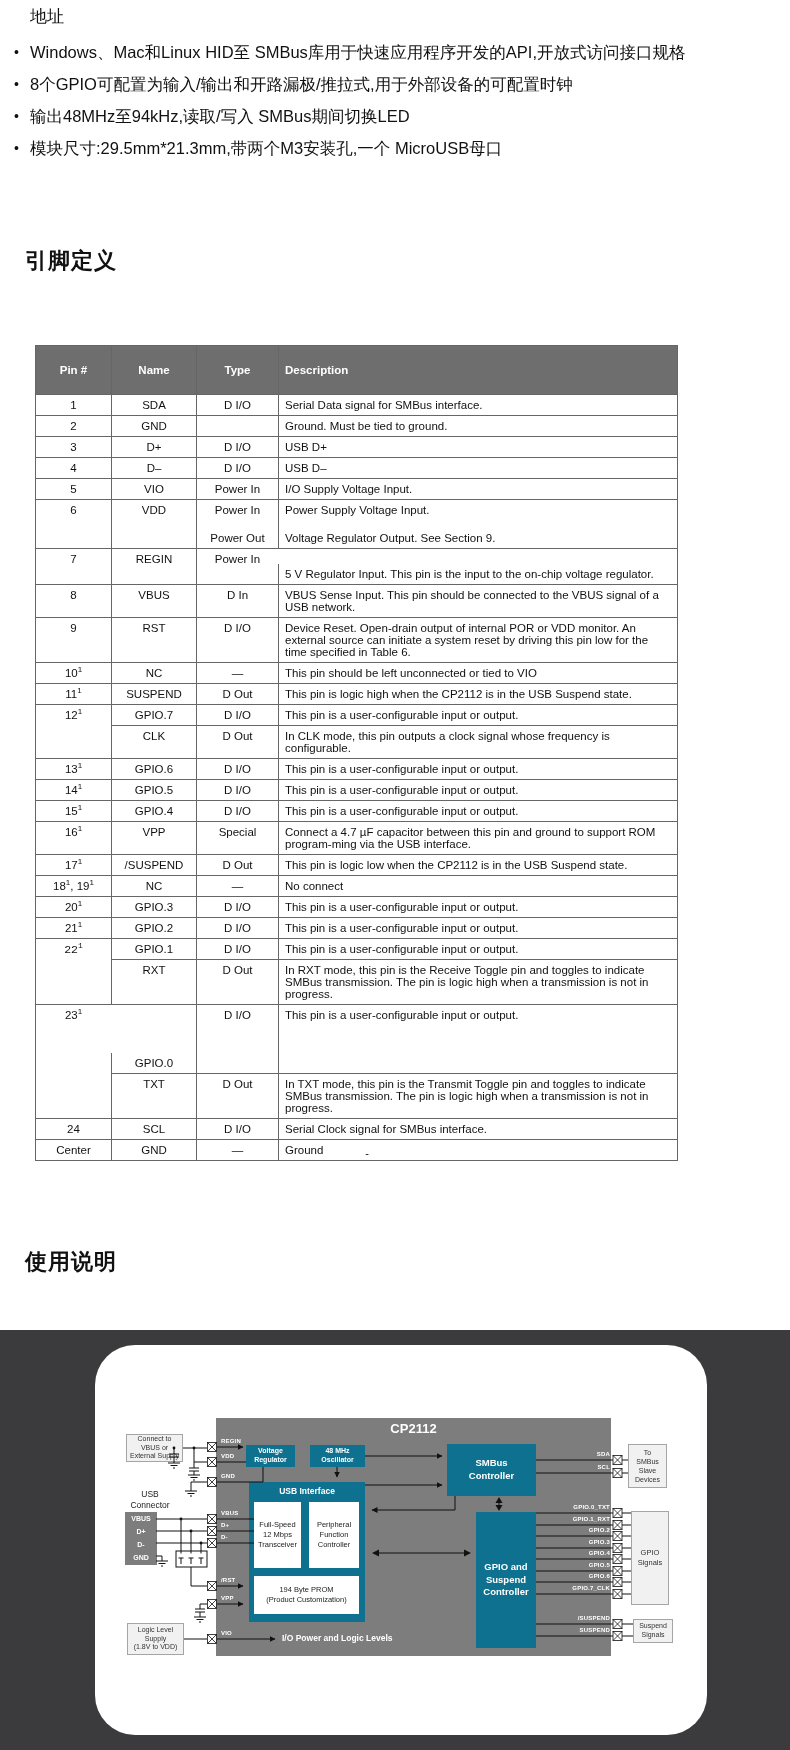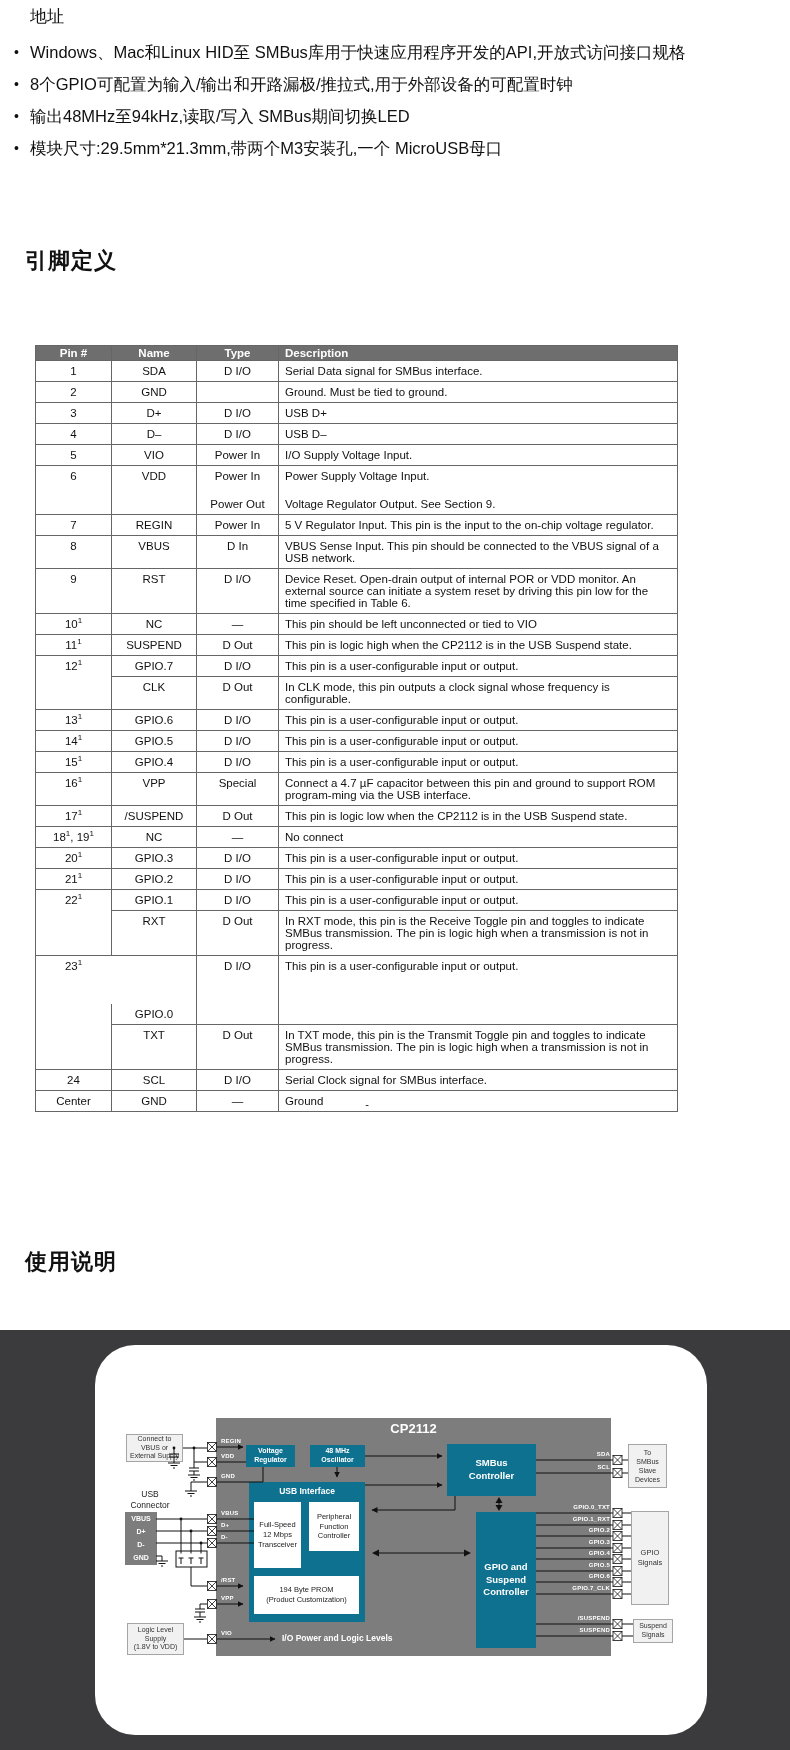--- a/index.html
+++ b/index.html
@@ -12,21 +12,21 @@
   .bullet-item{position:relative;padding-left:18px;font-size:16.5px;line-height:32px;}
   .bullet-item .dot{position:absolute;left:2px;top:0;font-size:14px;}
 
   
   .h2{position:absolute;left:25px;font-size:22px;font-weight:bold;letter-spacing:1px;font-family:Liberation Serif, serif;}
 
   
   .ptable{position:absolute;left:35px;top:345px;width:643px;border:1px solid #666;
           font-size:11.5px;box-sizing:border-box;}
   .pt-head{display:grid;grid-template-columns:75px 85px 82px 1fr;background:#6e6e6e;color:#fff;font-weight:bold;}
-  .pt-hcell{padding:1px 6px;border-left:1px solid #666;}
+  .pt-hcell{padding:18px 6px;border-left:1px solid #666;}
   .pt-hcell:first-child{border-left:none;}
   .pt-hcell.c{text-align:center;}
   .pt-row{display:grid;grid-template-columns:75px 85px 82px 1fr;border-top:1px solid #666;}
   .pt-c{padding:4px 6px;border-left:1px solid #666;min-height:15px;box-sizing:border-box;}
   .pt-pin{padding:4px 6px;text-align:center;border-left:none;}
   .pt-c.c{text-align:center;}
   .pt-c.sub-div{border-top:1px solid #666;}
   .pt-c.sub-gap{padding-top:12px;}
   sup{font-size:8px;vertical-align:super;line-height:0;}
   .gnd-dash{display:inline-block;margin-left:42px;position:relative;top:3px;font-size:11px;}
@@ -110,21 +110,21 @@
         <div class="pt-c c" style="grid-column: 3;">Power In</div>
         <div class="pt-c" style="grid-column: 4;">Power Supply Voltage Input.</div>
         <div class="pt-c c sub-gap" style="grid-column: 2;"></div>
         <div class="pt-c c sub-gap" style="grid-column: 3;">Power Out</div>
         <div class="pt-c sub-gap" style="grid-column: 4;">Voltage Regulator Output. See Section 9.</div>
       </div>
       <div class="pt-row">
         <div class="pt-c pt-pin" style="grid-row: 1 / span 1;">7</div>
         <div class="pt-c c" style="grid-column: 2;">REGIN</div>
         <div class="pt-c c" style="grid-column: 3;">Power In</div>
-        <div class="pt-c" style="grid-column: 4;">5 V Regulator Input. This pin is the input to the on-chip voltage regulator.</div>
+        <div class="pt-c" style="grid-column: 4; margin-top: 15px;">5 V Regulator Input. This pin is the input to the on-chip voltage regulator.</div>
       </div>
       <div class="pt-row">
         <div class="pt-c pt-pin" style="grid-row: 1 / span 1;">8</div>
         <div class="pt-c c" style="grid-column: 2;">VBUS</div>
         <div class="pt-c c" style="grid-column: 3;">D In</div>
         <div class="pt-c" style="grid-column: 4;">VBUS Sense Input. This pin should be connected to the VBUS signal of a USB network.</div>
       </div>
       <div class="pt-row">
         <div class="pt-c pt-pin" style="grid-row: 1 / span 1;">9</div>
         <div class="pt-c c" style="grid-column: 2;">RST</div>
@@ -194,21 +194,21 @@
         <div class="pt-c c" style="grid-column: 3;">D I/O</div>
         <div class="pt-c" style="grid-column: 4;">This pin is a user-configurable input or output.</div>
       </div>
       <div class="pt-row">
         <div class="pt-c pt-pin" style="grid-row: 1 / span 1;">21<sup>1</sup></div>
         <div class="pt-c c" style="grid-column: 2;">GPIO.2</div>
         <div class="pt-c c" style="grid-column: 3;">D I/O</div>
         <div class="pt-c" style="grid-column: 4;">This pin is a user-configurable input or output.</div>
       </div>
       <div class="pt-row">
-        <div class="pt-c pt-pin" style="grid-row: 1 / span 2;">22<sup>1</sup></div>
+        <div class="pt-c pt-pin" style="grid-row: 1 / span 2; font-family: Liberation Mono, monospace;">22<sup>1</sup></div>
         <div class="pt-c c" style="grid-column: 2;">GPIO.1</div>
         <div class="pt-c c" style="grid-column: 3;">D I/O</div>
         <div class="pt-c" style="grid-column: 4;">This pin is a user-configurable input or output.</div>
         <div class="pt-c c sub-div" style="grid-column: 2;">RXT</div>
         <div class="pt-c c sub-div" style="grid-column: 3;">D Out</div>
         <div class="pt-c sub-div" style="grid-column: 4;">In RXT mode, this pin is the Receive Toggle pin and toggles to indicate SMBus transmission. The pin is logic high when a transmission is not in progress.</div>
       </div>
       <div class="pt-row">
         <div class="pt-c pt-pin" style="grid-row: 1 / span 2;">23<sup>1</sup></div>
         <div class="pt-c c" style="grid-column: 2; margin-top: 48px;">GPIO.0</div>
@@ -249,21 +249,21 @@
 Controller</div>
         <div class="blk teal" style="left:381px;top:167px;width:60px;height:136px;font-size:9.5px;line-height:1.35;">GPIO and
 Suspend
 Controller</div>
 
         <div class="blk teal" style="left:154px;top:137px;width:116px;height:140px;"></div>
         <div class="plain-label" style="left:154px;top:141px;width:116px;color:#fff;font-weight:bold;font-size:8.5px;z-index:3;">USB Interface</div>
         <div class="blk wbox" style="left:159px;top:157px;width:47px;height:66px;font-size:7.5px;line-height:1.3;">Full-Speed
 12 Mbps
 Transceiver</div>
-        <div class="blk wbox" style="left:214px;top:157px;width:50px;height:49px;font-size:7.5px;line-height:1.3;">Peripheral
+        <div class="blk wbox" style="left:214px;top:157px;width:50px;height:66px;font-size:7.5px;line-height:1.3;">Peripheral
 Function
 Controller</div>
         <div class="blk wbox" style="left:159px;top:231px;width:105px;height:38px;font-size:7.5px;line-height:1.35;">194 Byte PROM
 (Product Customization)</div>
 
         <div class="blk ext" style="left:31px;top:89px;width:57px;height:28px;font-size:7px;line-height:1.2;">Connect to
 VBUS or
 External Supply</div>
         <div class="plain-label" style="left:25px;top:144px;width:60px;font-size:8.5px;line-height:1.25;">USB
 Connector</div>

